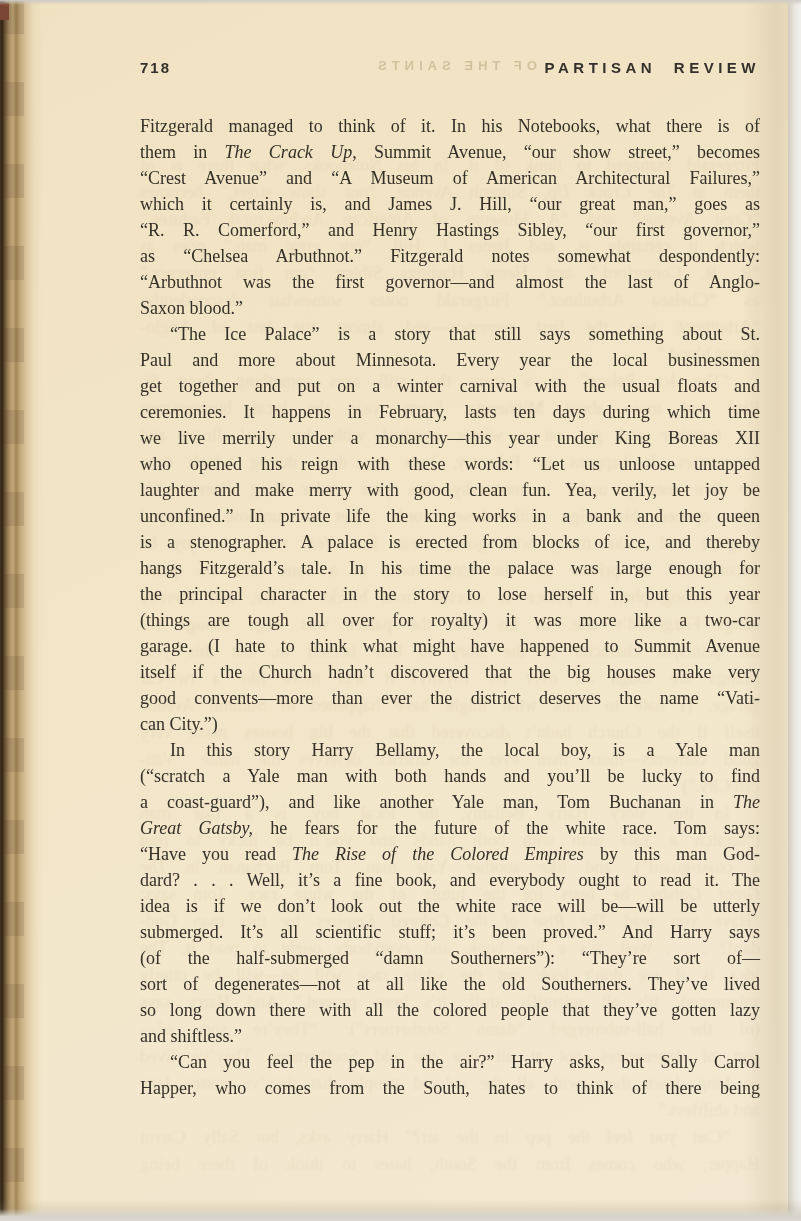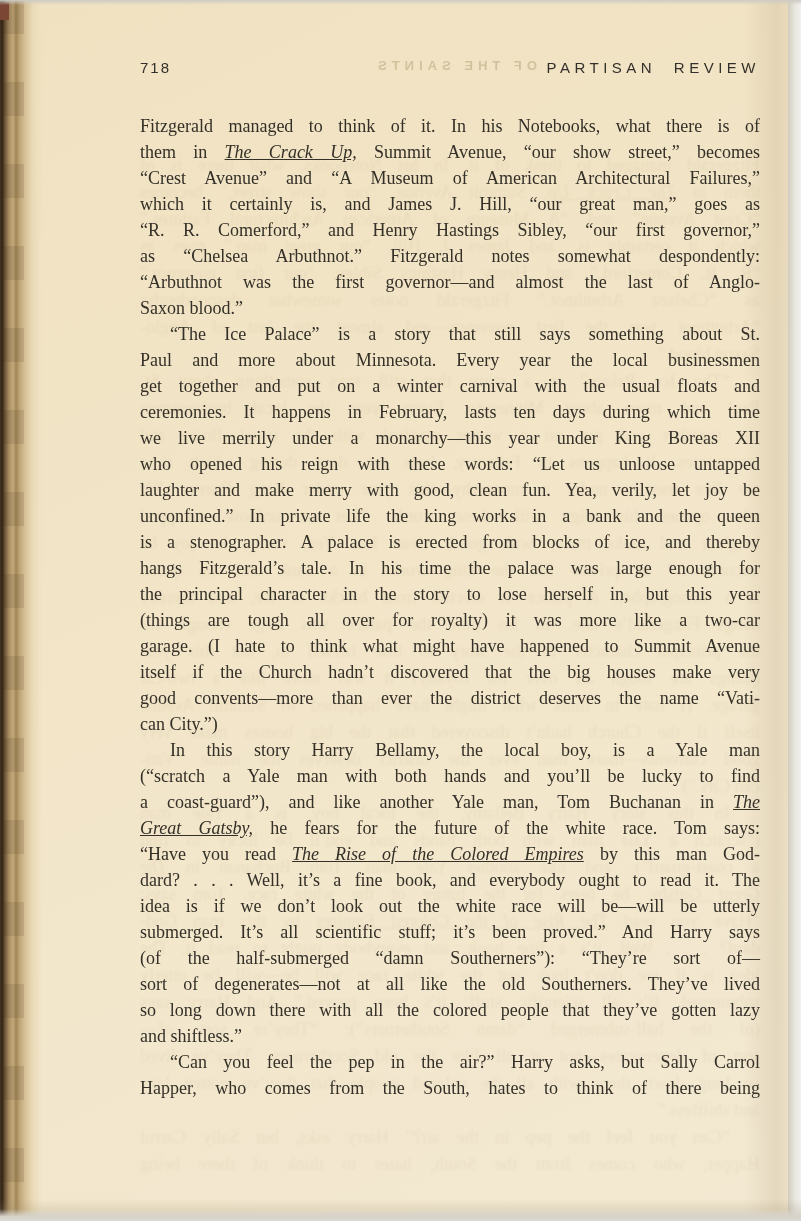--- a/index.html
+++ b/index.html
@@ -4,40 +4,40 @@
 <style>
   html,body { margin:0; padding:0; background:#ffffff; }
   .scan {
     position:relative; width:801px; height:1221px; overflow:hidden;
     background:linear-gradient(155deg,#f0e2c1 0%,#f2e5c8 45%,#f3e9d2 100%);
   }
   
   .header {
     position:absolute; left:140px; top:59px; width:620px;
     display:flex; justify-content:space-between; align-items:center;
-    font-family:"Liberation Sans",sans-serif; font-weight:normal; color:#33302b; z-index:3;
+    font-family:"Liberation Sans",sans-serif; font-weight:bold; color:#33302b; z-index:3;
   }
   .page-num { font-size:15px; letter-spacing:2px; }
   .journal  { font-size:15px; letter-spacing:4.5px; word-spacing:9px; }
   .header-ghost {
     position:absolute; left:285px; top:58px; width:340px; text-align:center;
     transform:scaleX(-1);
     font-family:"Liberation Sans",sans-serif; font-weight:bold; font-size:13px;
     letter-spacing:5px; color:#b3a176; opacity:.5; filter:blur(.6px); z-index:1;
   }
   
   .text-block {
     position:absolute; left:140px; top:113px; width:620px;
     font-family:"Liberation Serif","DejaVu Serif",serif;
     font-size:18px; line-height:26px; color:#343028; z-index:2;
   }
   .line { text-align:justify; text-align-last:justify; }
   .line.end { text-align-last:left; }
   .line.indent { padding-left:30px; }
-  .line i { font-style:italic;text-decoration:underline; }
+  .line i { font-style:italic; }
   
   .ghost-block {
     position:absolute; left:140px; top:152px; width:620px;
     font-family:"Liberation Serif","DejaVu Serif",serif;
     font-size:18px; line-height:27px;
     transform:scaleX(-1); opacity:.065; color:#6b5a35; filter:blur(.8px); z-index:1;
   }
   
   .edge-left {
     position:absolute; left:0; top:0; width:42px; height:100%; z-index:4;

